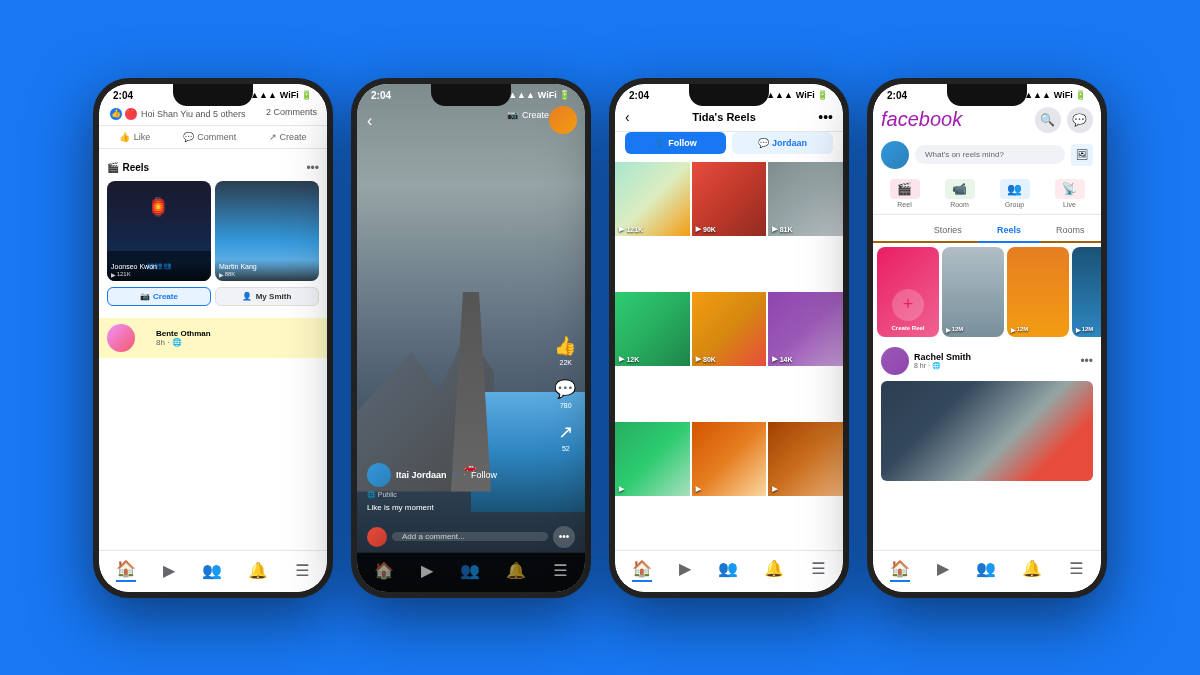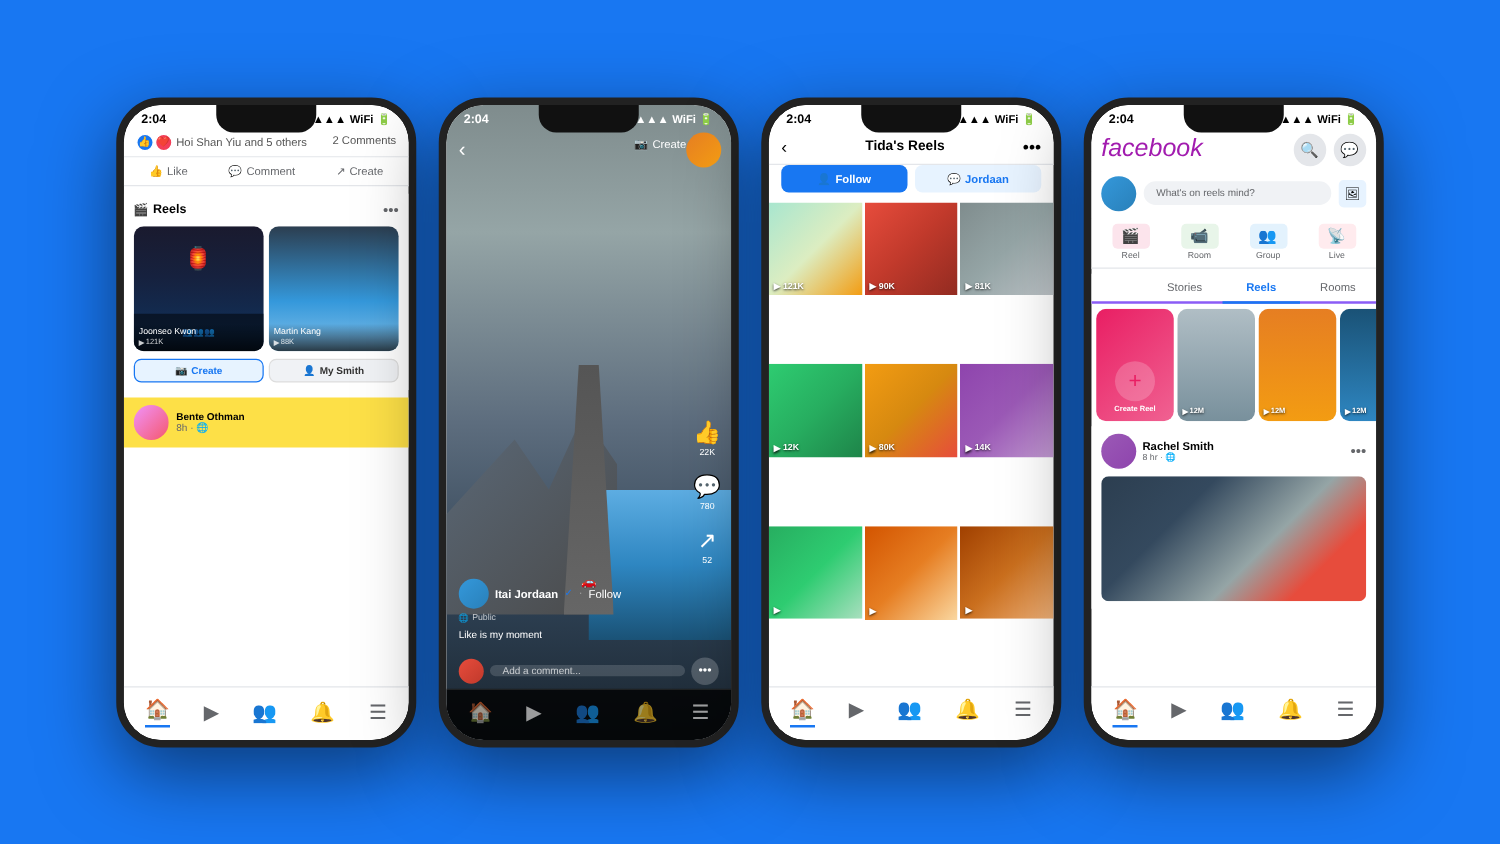--- a/index.html
+++ b/index.html
@@ -190,25 +190,25 @@
       display: flex;
       align-items: center;
       justify-content: center;
       gap: 3px;
       font-size: 8px;
       color: #333;
       font-weight: 600;
       cursor: pointer;
     }
     .p1-post-preview {
-      background: #fde047;
+      background: #fef9c3;
       padding: 6px 8px;
       display: flex;
       align-items: center;
-      gap: 6px;
+      gap: 21px;
     }
     .avatar-sm {
       width: 28px; height: 28px;
       border-radius: 50%;
       overflow: hidden;
       flex-shrink: 0;
     }
     .avatar-img {
       width: 100%; height: 100%;
       background: linear-gradient(135deg, #f093fb, #f5576c);
@@ -531,21 +531,21 @@
       font-size: 12px;
     }
     .p4-reel-icon { background: #fce4ec; }
     .p4-room-icon { background: #e8f5e9; }
     .p4-group-icon { background: #e3f2fd; }
     .p4-live-icon { background: #ffebee; }
 
     .p4-tabs {
       background: #fff;
       display: flex;
-      border-bottom: 2px solid #8b5cf6;
+      border-bottom: 2px solid #a16207;
       margin-bottom: 4px;
       flex-shrink: 0;
       padding-left: 44px;
     }
     .p4-tab {
       flex: 1;
       text-align: center;
       padding: 6px 4px;
       font-size: 9px;
       color: #65676b;

